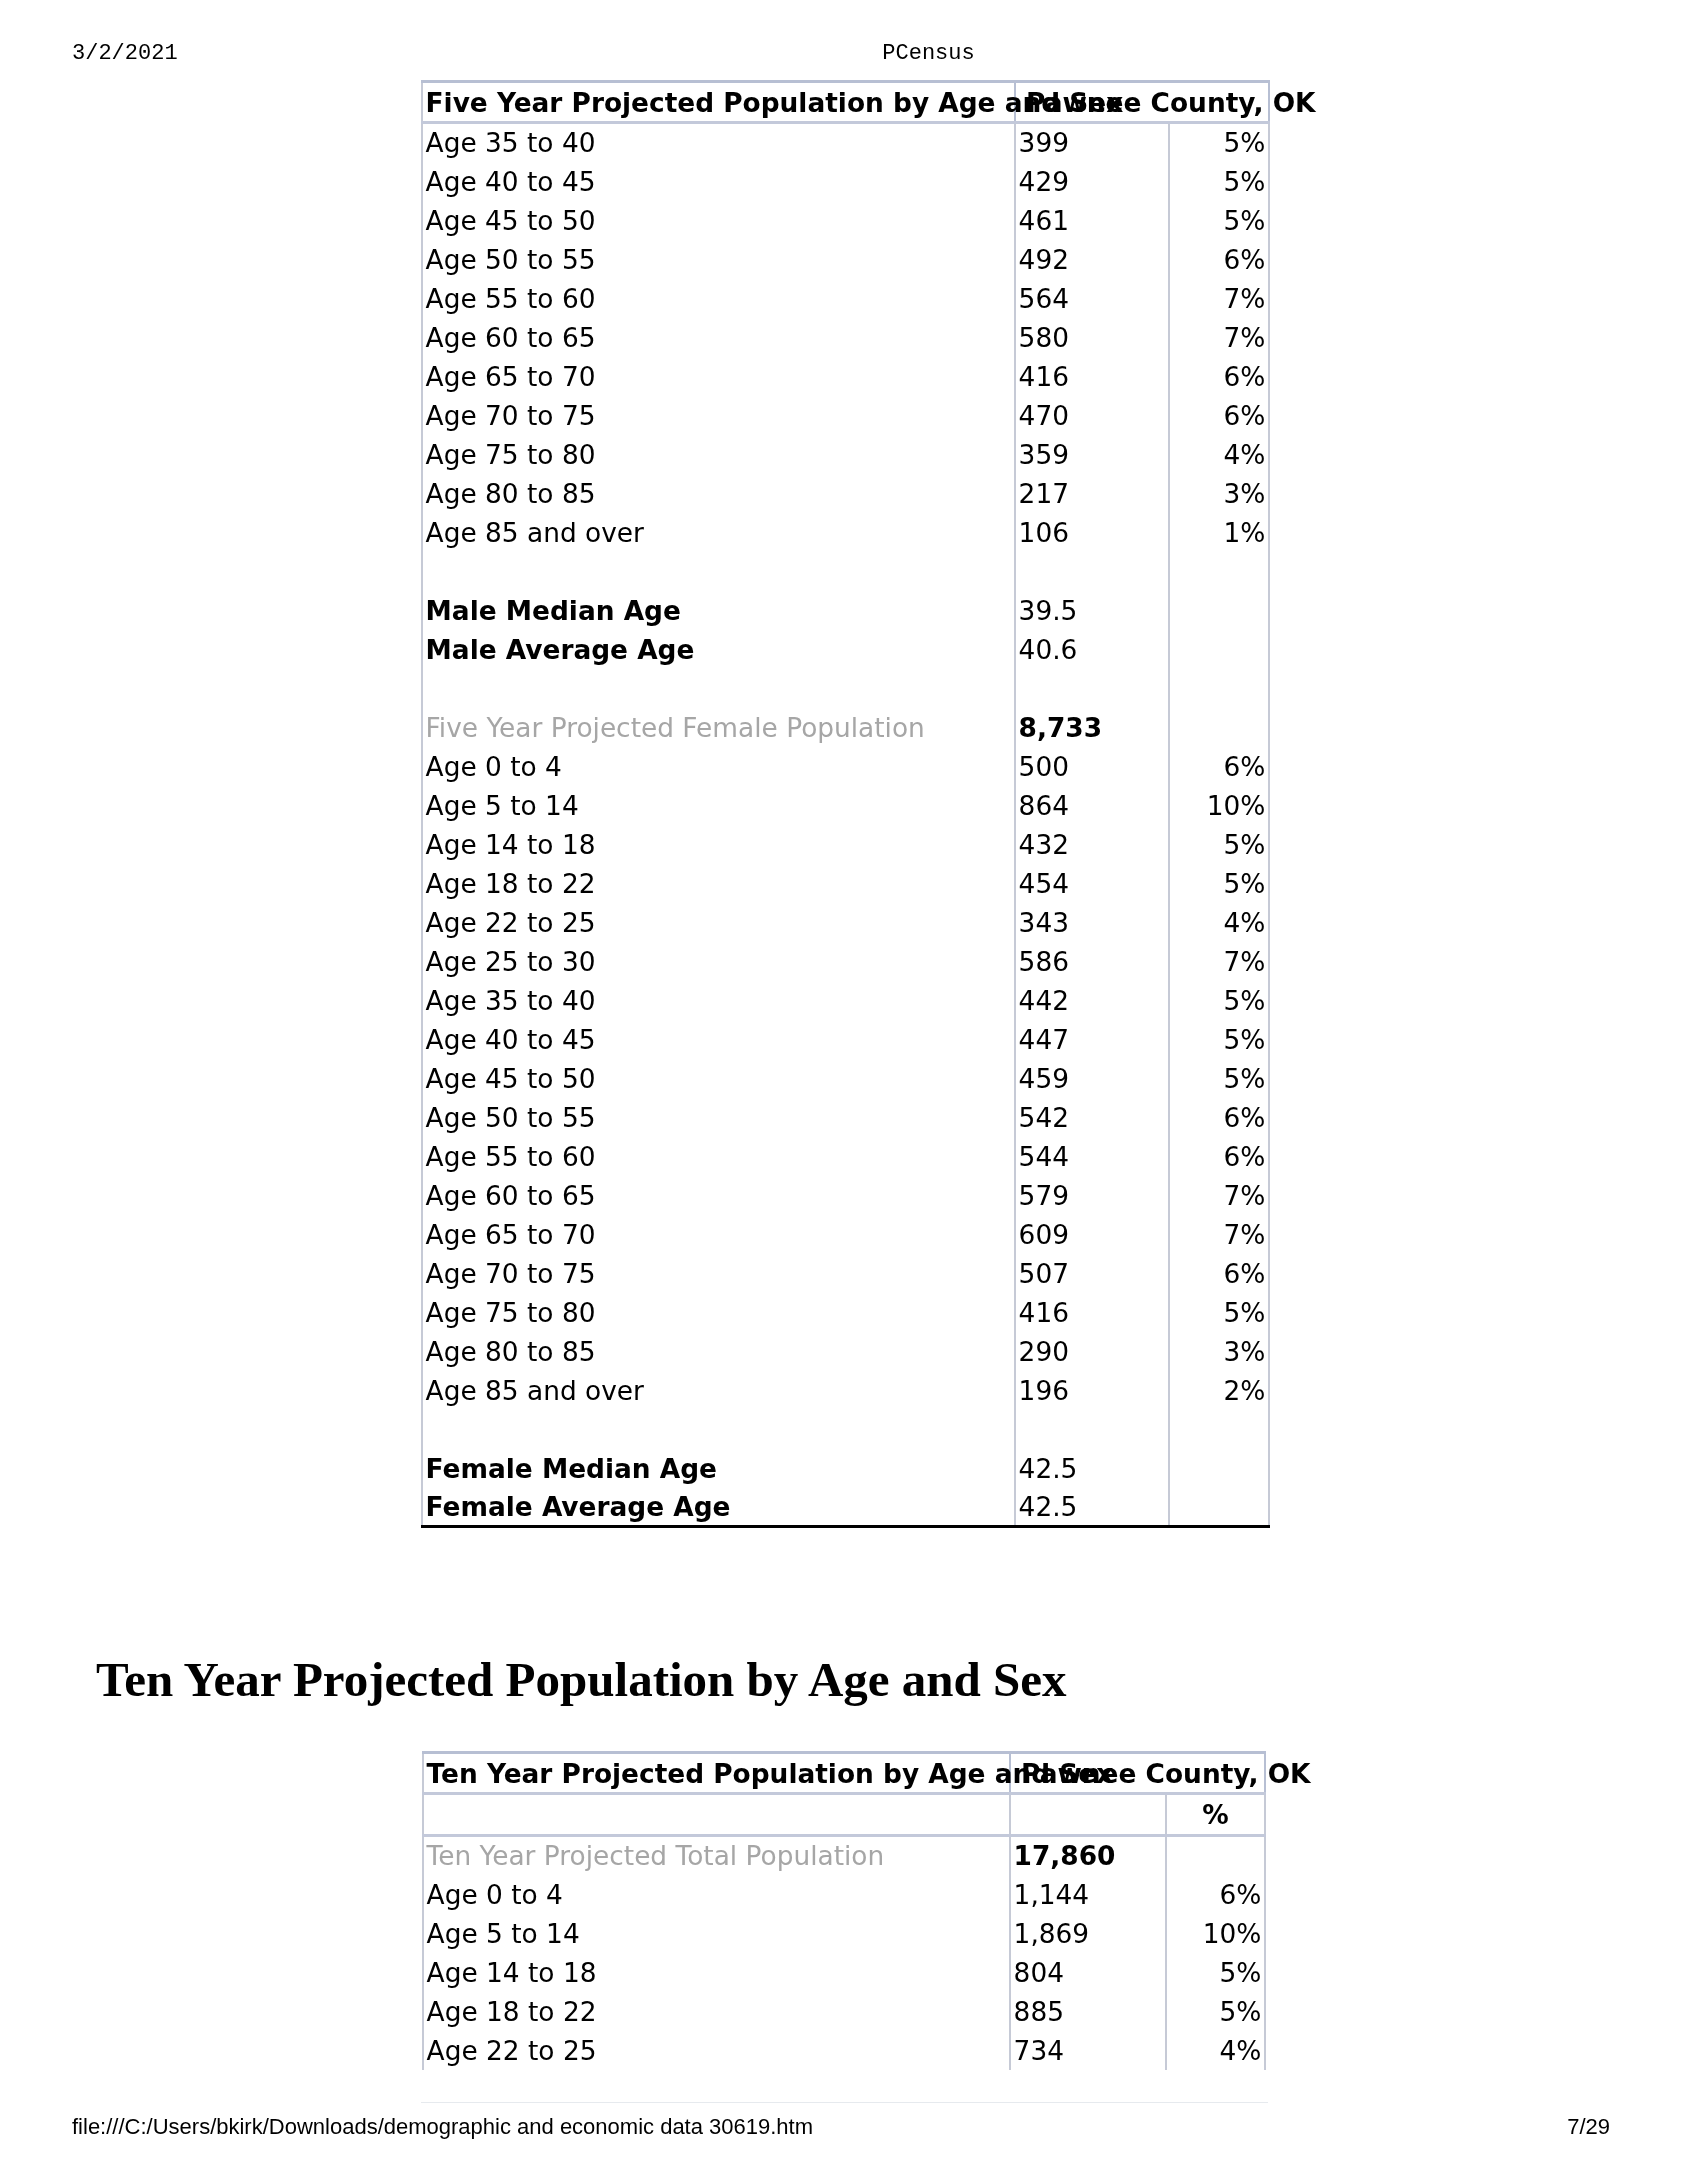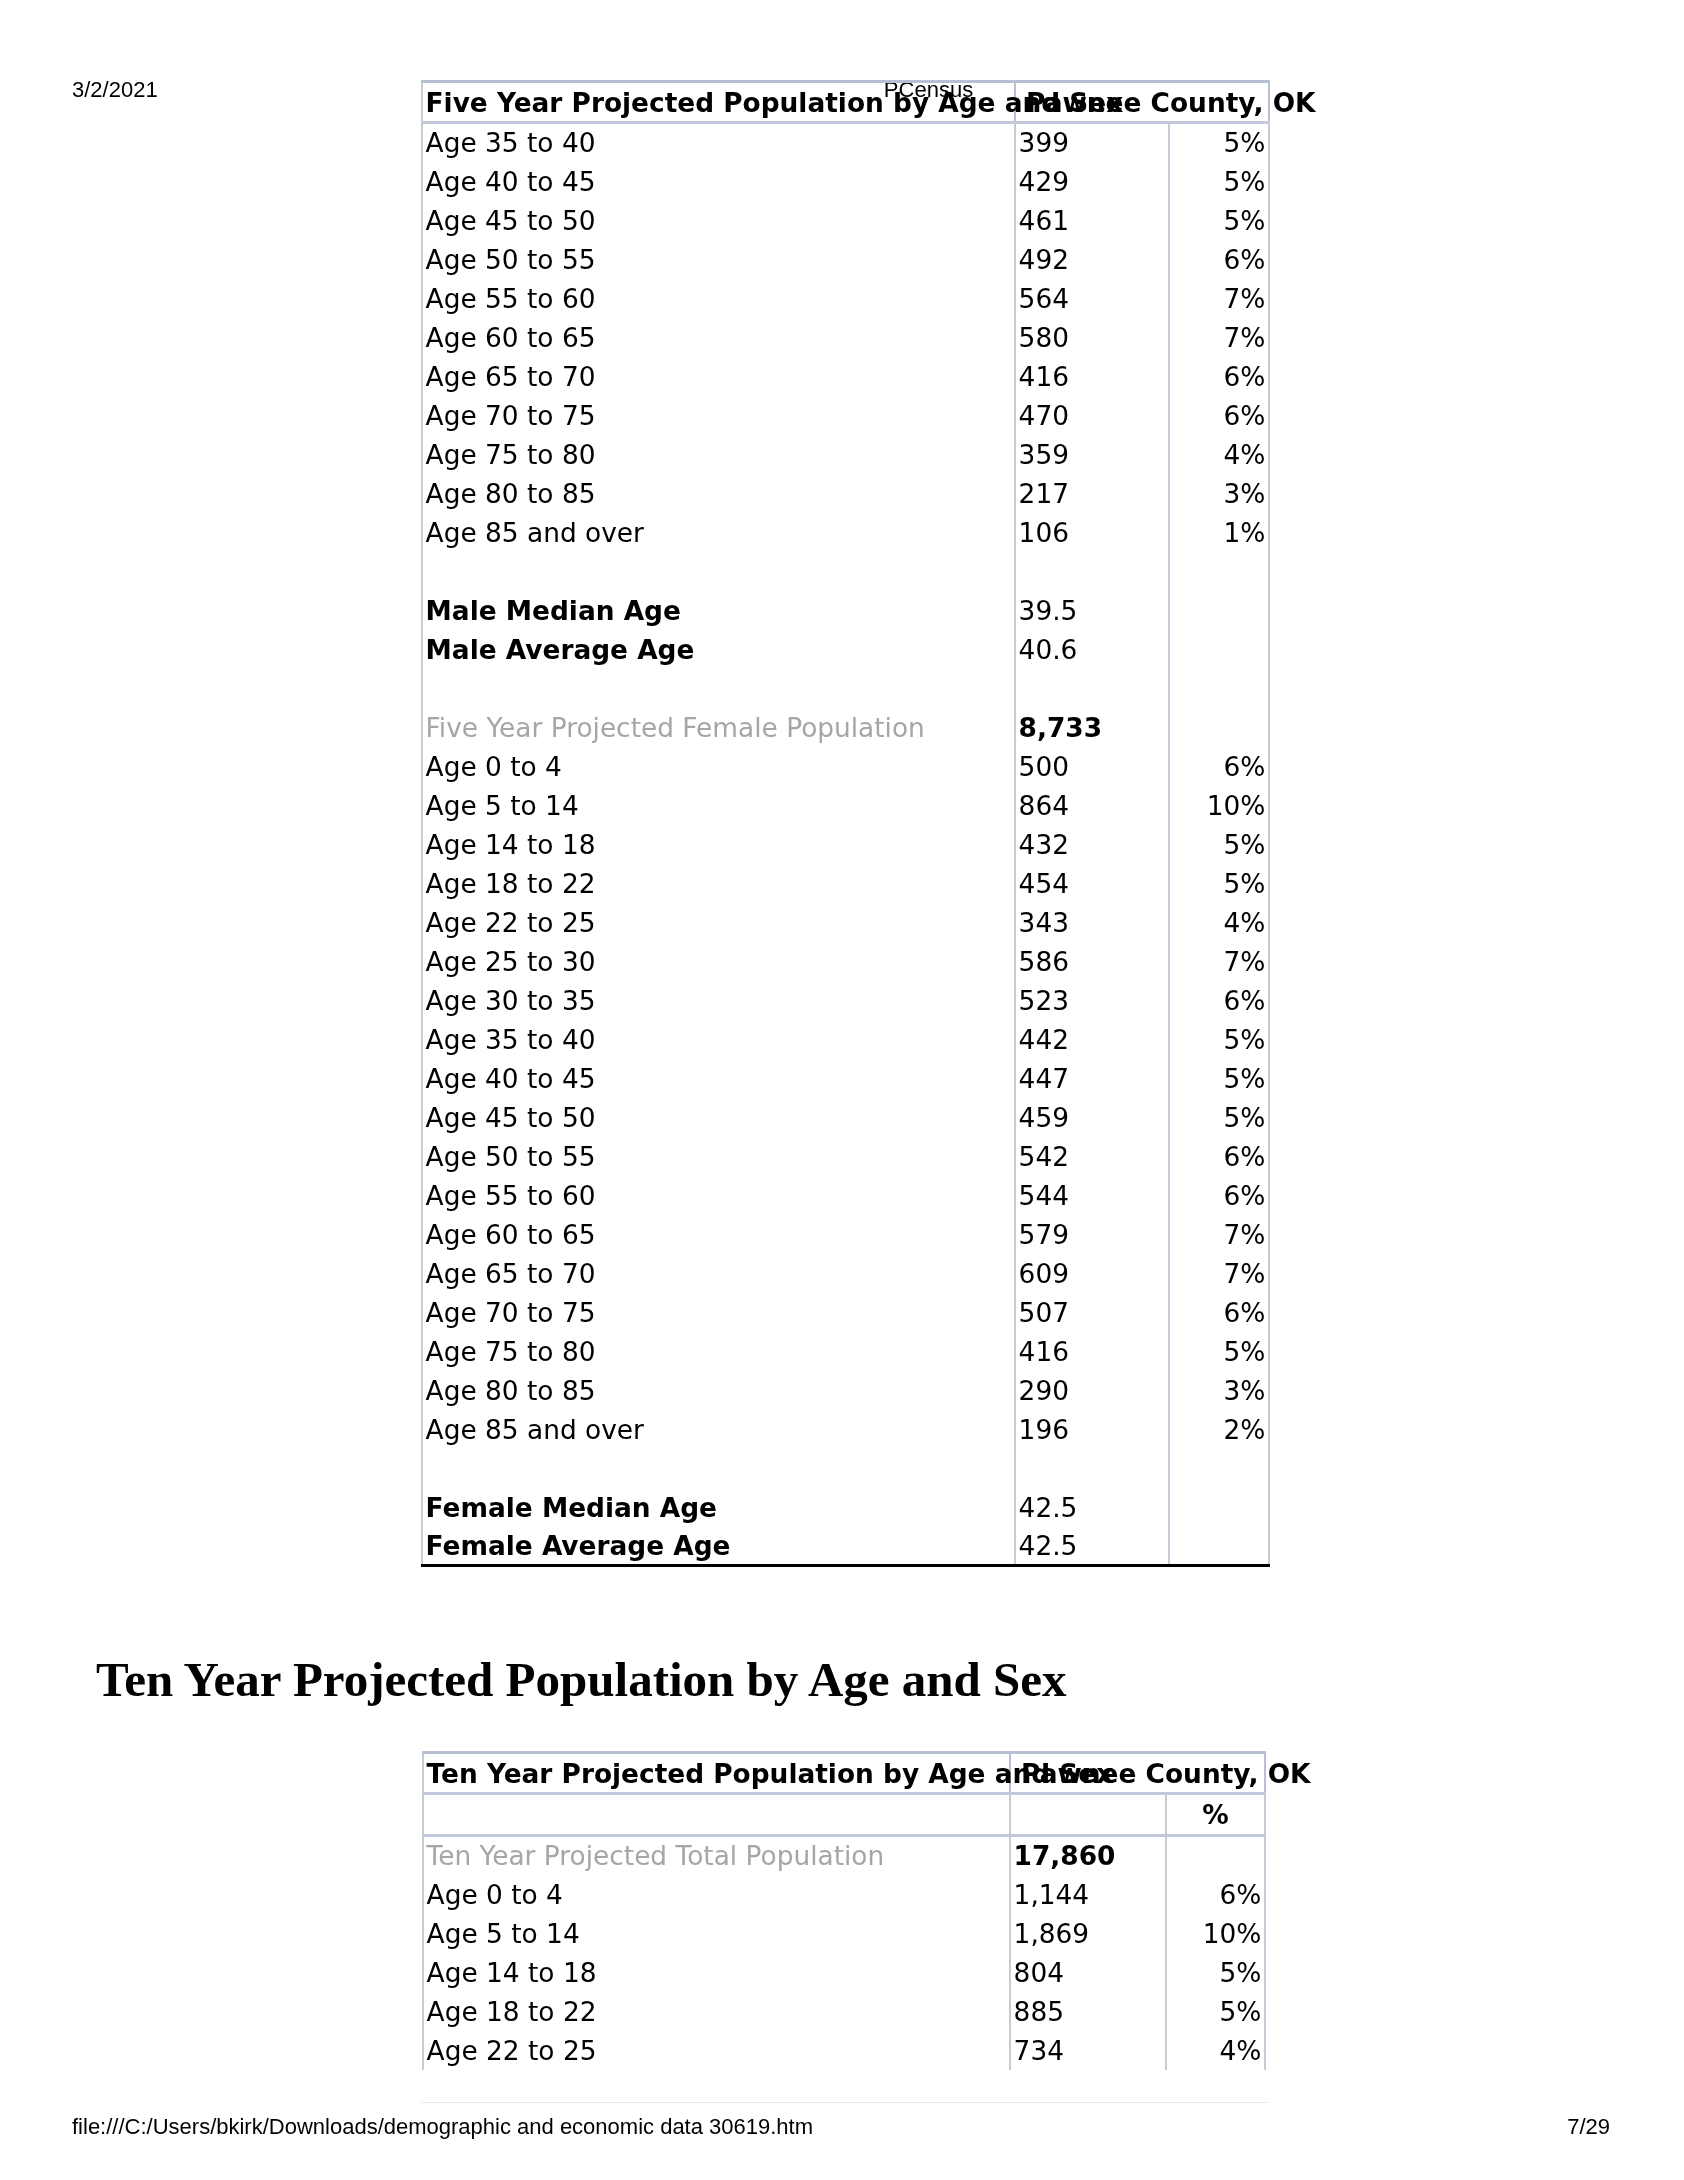--- a/index.html
+++ b/index.html
@@ -1,17 +1,17 @@
 <!DOCTYPE html>
 <html style="font-size:13.6px"><head>
 <meta charset="utf-8">
 <style>
   html, body { margin:0; padding:0; background:#ffffff; }
   body { width:1685px; height:2181px; position:relative; overflow:hidden; font-family:"DejaVu Sans", sans-serif; color:#000; }
-  .print-hdr { position:absolute; top:41px; font-family:Liberation Sans, sans-serif; font-size:22px; line-height:25.6px;margin-top:36px; }
+  .print-hdr { position:absolute; top:41px; font-family:Liberation Mono, monospace; font-size:22px; line-height:25.6px; }
   .print-date { left:72px; }
   .print-title { left:0; width:1857px; text-align:center; }
   .print-foot { position:absolute; top:2114px; font-family:"Liberation Sans", sans-serif; font-size:22px; line-height:25.6px;text-align:right; }
   .foot-url { left:72px; }
   .foot-page { right:75px; }
   .foot-rule { position:absolute; left:421px; width:847px; top:2102px; height:0; border-top:1.7px solid #e6eaee; }
 
   table.dt { position:absolute; border-collapse:collapse; table-layout:fixed; }
   table.dt td { padding:0 2.6px; height:39px; line-height:37px; font-size:26.4px; white-space:nowrap; overflow:visible; box-sizing:border-box; }
   table.dt .c-label { border-left:2.6px solid #c6cad6; }
@@ -151,25 +151,20 @@
       </tr>
     <tr>
         <td class="c-label">Age 22 to 25</td>
         <td class="c-num">343</td>
         <td class="c-pct">4%</td>
       </tr>
     <tr>
         <td class="c-label">Age 25 to 30</td>
         <td class="c-num">586</td>
         <td class="c-pct">7%</td>
-      </tr>
-    <tr>
-        <td class="c-label">Age 30 to 35</td>
-        <td class="c-num">523</td>
-        <td class="c-pct">6%</td>
       </tr>
     <tr>
         <td class="c-label">Age 35 to 40</td>
         <td class="c-num">442</td>
         <td class="c-pct">5%</td>
       </tr>
     <tr>
         <td class="c-label">Age 40 to 45</td>
         <td class="c-num">447</td>
         <td class="c-pct">5%</td>

